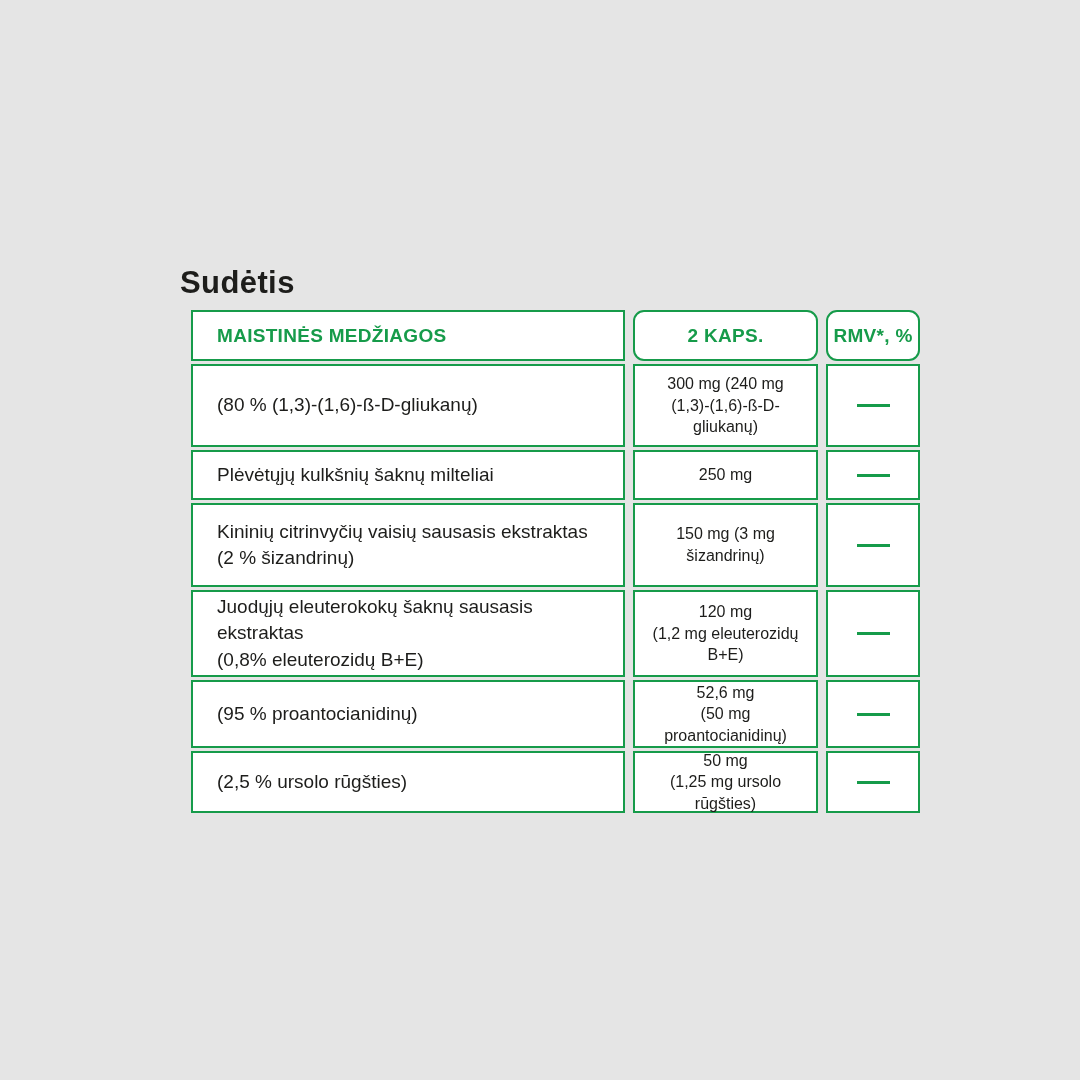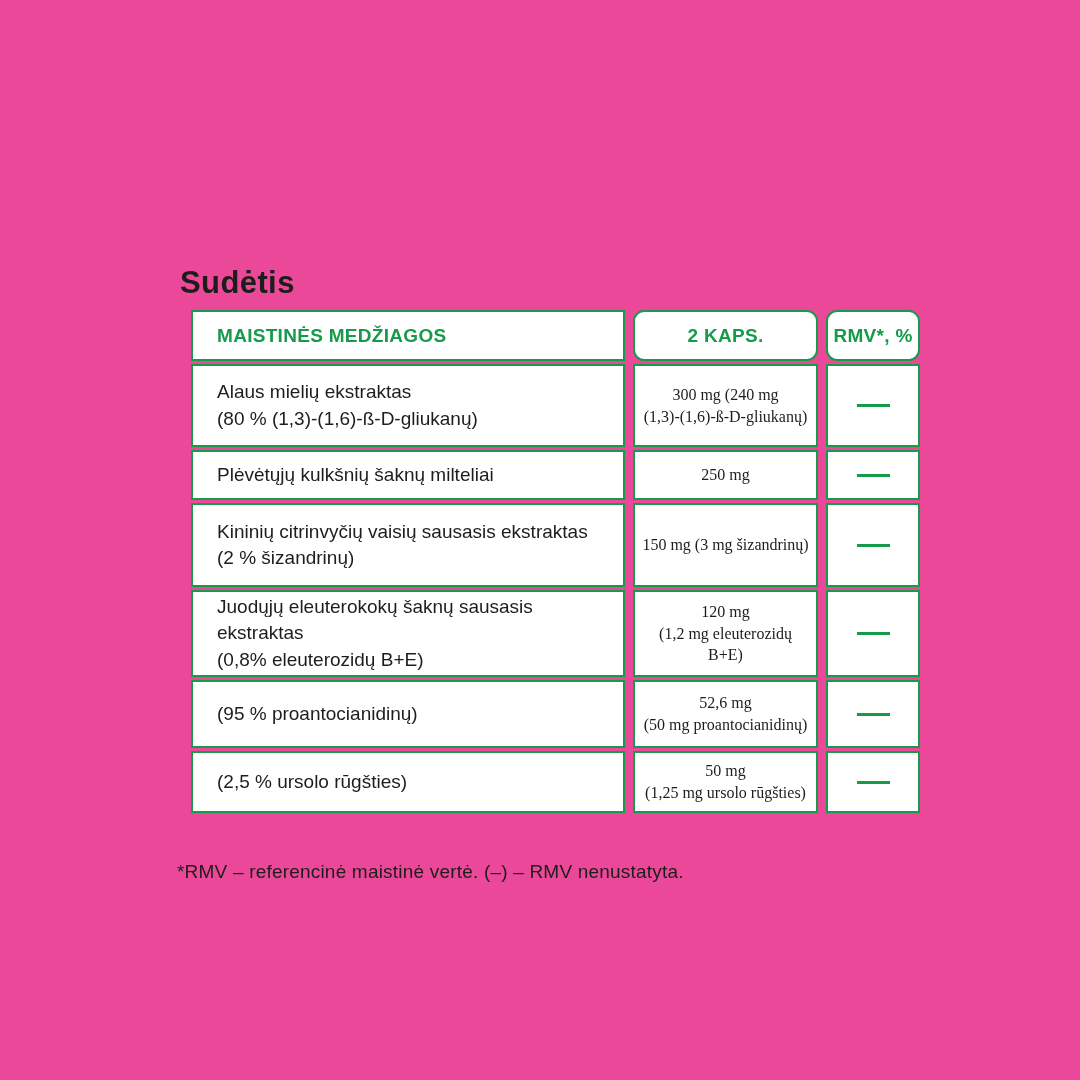--- a/index.html
+++ b/index.html
@@ -2,21 +2,21 @@
 <html style="--green: #169b4a; --ink: #1d1d1b;"><head>
 <meta charset="utf-8">
 <style>
   :root { --green: #169b4a; --ink: #1d1d1b; }
   * { box-sizing: border-box; }
   html, body { margin: 0; padding: 0; background: #fff; }
   .canvas {
     position: relative;
     width: 1080px;
     height: 1080px;
-    background: #ec4899;
+    background: #e5e5e5;
     font-family: "Liberation Sans", sans-serif;
     color: var(--ink);
     overflow: hidden;
   }
   .title {
     position: absolute;
     left: 180px;
     top: 244px;
     font-size: 31px;
     font-weight: 700;
@@ -43,22 +43,21 @@
   }
   .name-cell {
     align-items: flex-start;
     padding-left: 24px;
     padding-right: 12px;
     margin-left: 11px;
   }
   .amount-cell {
     align-items: center;
     text-align: center;
-    padding: 0 5px;
-    font-family: Liberation Serif, serif;
+    padding: 0 16px;
   }
   .rmv-cell { align-items: center; }
   .header-cell {
     color: var(--green);
     font-weight: 700;
     font-size: 19px;
     letter-spacing: 0.3px;
   }
   .header-cell.center { align-items: center; text-align: center; padding: 0; border-radius: 11px; }
   .line {
@@ -92,21 +91,20 @@
   <div class="nutrition-table">
 
     <div class="t-row">
       <div class="cell name-cell header-cell">MAISTINĖS MEDŽIAGOS</div>
       <div class="cell header-cell center">2 KAPS.</div>
       <div class="cell header-cell center">RMV*, %</div>
     </div>
 
     <div class="t-row">
       <div class="cell name-cell">
-        <span class="line">Alaus mielių ekstraktas</span>
         <span class="line">(80 % (1,3)-(1,6)-ß-D-gliukanų)</span>
       </div>
       <div class="cell amount-cell">
         <span class="line">300 mg (240 mg</span>
         <span class="line">(1,3)-(1,6)-ß-D-gliukanų)</span>
       </div>
       <div class="cell rmv-cell">
         <span class="dash"></span>
       </div>
     </div>
@@ -174,15 +172,14 @@
         <span class="line">50 mg</span>
         <span class="line">(1,25 mg ursolo rūgšties)</span>
       </div>
       <div class="cell rmv-cell">
         <span class="dash"></span>
       </div>
     </div>
 
   </div>
 
-  <p class="footnote">*RMV – referencinė maistinė vertė. (–) – RMV nenustatyta.</p>
 
 </div>
 
 </body></html>

